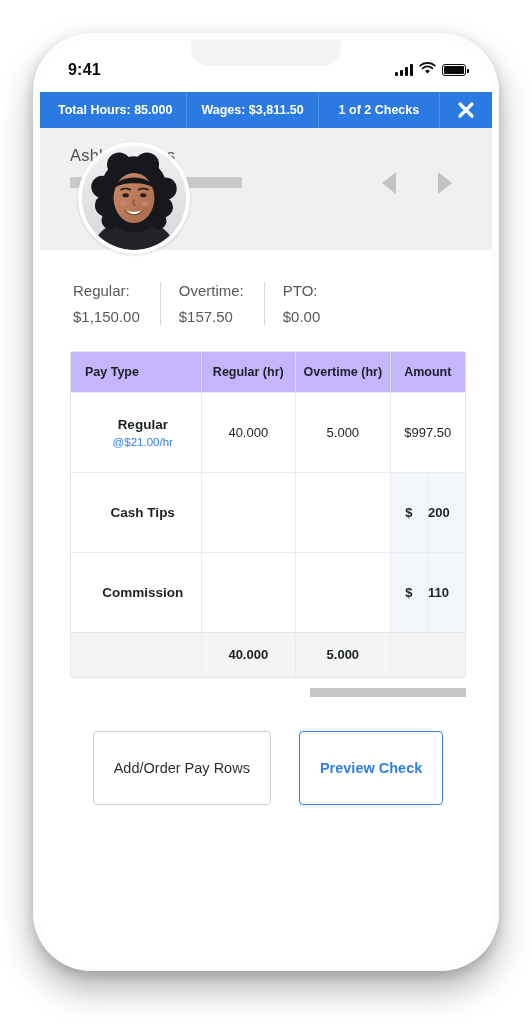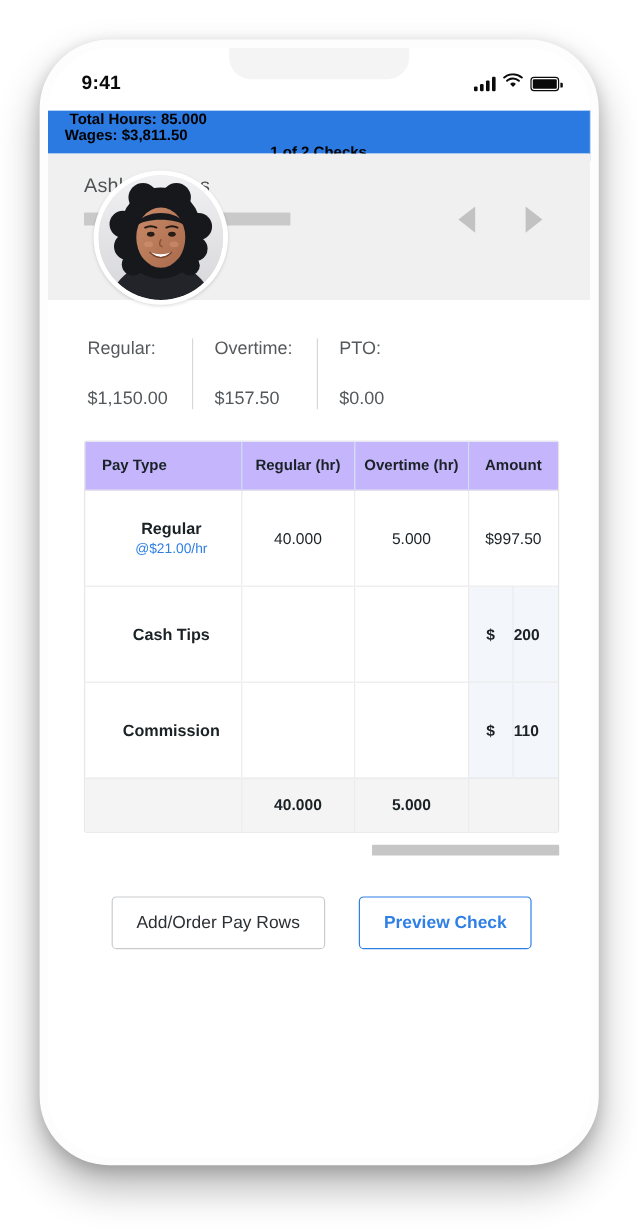--- a/index.html
+++ b/index.html
@@ -87,22 +87,21 @@
     background: #0b0b0b; border-radius: 0 1px 1px 0;
   }
   .battery span { display: block; height: 100%; width: 100%; background: #0b0b0b; border-radius: 1px; }
 
   
   .bluebar {
     display: flex;
     align-items: stretch;
     height: 36px;
     background: #2a7ae2;
-    color: #000000;
-    flex-direction: column;
+    color: #ffffff;
   }
   .bb-cell {
     display: flex;
     align-items: center;
     padding: 0 14px;
     font-size: 12.5px;
     font-weight: bold;
     white-space: nowrap;
     border-right: 1px solid #4a92e8;
   }
@@ -212,21 +211,21 @@
     border-left: 1px solid #d7d7d7;
   }
   .trio-cell:first-child { border-left: none; padding-left: 0; }
   .trio-key {
     font-size: 15px;
     color: #55595c;
   }
   .trio-val {
     font-size: 15px;
     color: #55595c;
-    margin-top: 25px;
+    margin-top: 9px;
   }
 
   
   .table-wrap {
     margin-top: 26px;
     border: 1px solid #e6e6e6;
     border-radius: 2px;
     overflow: hidden;
   }
   table.pay {
@@ -310,21 +309,21 @@
 
   
   .actions {
     display: flex;
     justify-content: center;
     gap: 28px;
     margin-top: 34px;
   }
   .btn {
     font-size: 14.5px;
-    padding: 13px 20px;
+    padding: 28px 20px;
     border-radius: 4px;
     background: #ffffff;
     cursor: pointer;
     white-space: nowrap;
   }
   .btn.secondary {
     border: 1px solid #c9cccf;
     color: #2c3034;
   }
   .btn.primary-outline {

